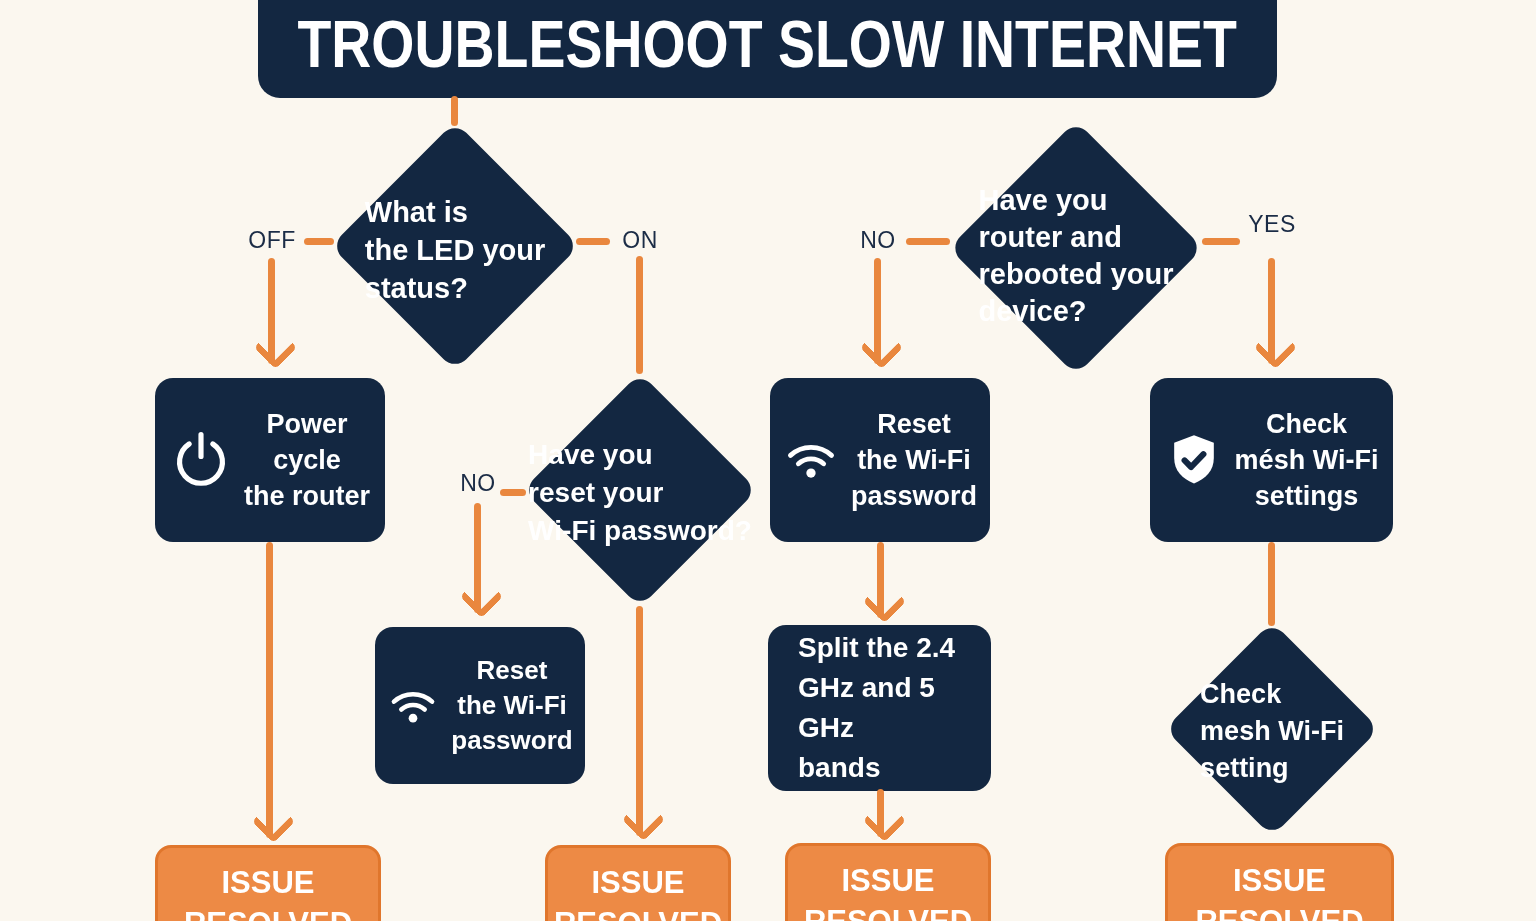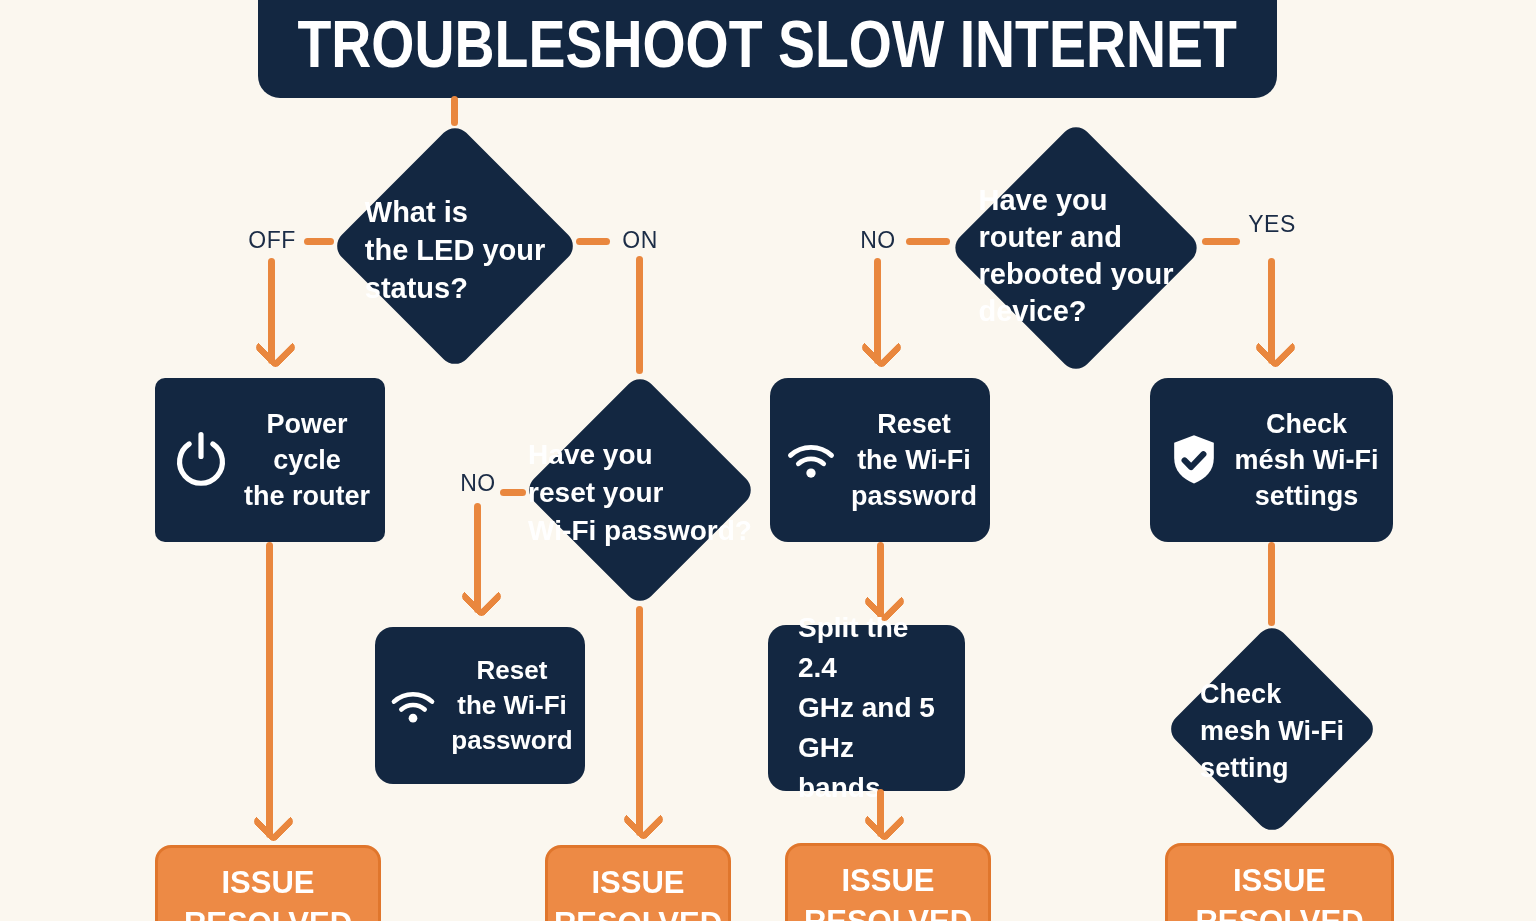--- a/index.html
+++ b/index.html
@@ -83,21 +83,21 @@
   <div class="hline" style="left:304px;top:238px;width:30px;"></div>
   <div class="hline" style="left:576px;top:238px;width:34px;"></div>
   <div class="hline" style="left:906px;top:238px;width:44px;"></div>
   <div class="hline" style="left:1202px;top:238px;width:38px;"></div>
 
   <div class="varrow" style="left:268px;top:258px;height:106px;"></div>
   <div class="vline" style="left:636px;top:256px;height:118px;"></div>
   <div class="varrow" style="left:874px;top:258px;height:106px;"></div>
   <div class="varrow" style="left:1268px;top:258px;height:106px;"></div>
 
-  <div class="pbox" style="left:155px;top:378px;width:230px;height:164px;border-radius:10px;">
+  <div class="pbox" style="left:155px;top:378px;width:230px;height:164px;">
     <span class="icon">
       <svg width="62" height="62" viewBox="0 0 24 24" fill="none" stroke="#fff" stroke-width="2" stroke-linecap="round">
         <path d="M7.4 5.8a8.3 8.3 0 1 0 9.2 0"></path>
         <line x1="12" y1="2.2" x2="12" y2="10.6"></line>
       </svg>
     </span>
     <div class="txt">
       <div class="line">Power</div>
       <div class="line">cycle</div>
       <div class="line">the router</div>
@@ -154,21 +154,21 @@
     </span>
     <div class="txt" style="font-size:26px;line-height:35px;">
       <div class="line">Reset</div>
       <div class="line">the Wi-Fi</div>
       <div class="line">password</div>
     </div>
   </div>
 
   <div class="varrow" style="left:877px;top:542px;height:76px;"></div>
 
-  <div class="pbox left" style="left:768px;top:625px;width:197px;height:166px;justify-content:flex-start;padding-left:30px;">
+  <div class="pbox left" style="left:768px;top:625px;width:223px;height:166px;justify-content:flex-start;padding-left:30px;">
     <div class="txt">
       <div class="line">Split the 2.4</div>
       <div class="line">GHz and 5 GHz</div>
       <div class="line">bands</div>
     </div>
   </div>
 
   <div class="vline" style="left:1268px;top:542px;height:84px;"></div>
 
   <div class="diamond-shape" style="left:1196px;top:653px;width:152px;height:152px;"></div>

